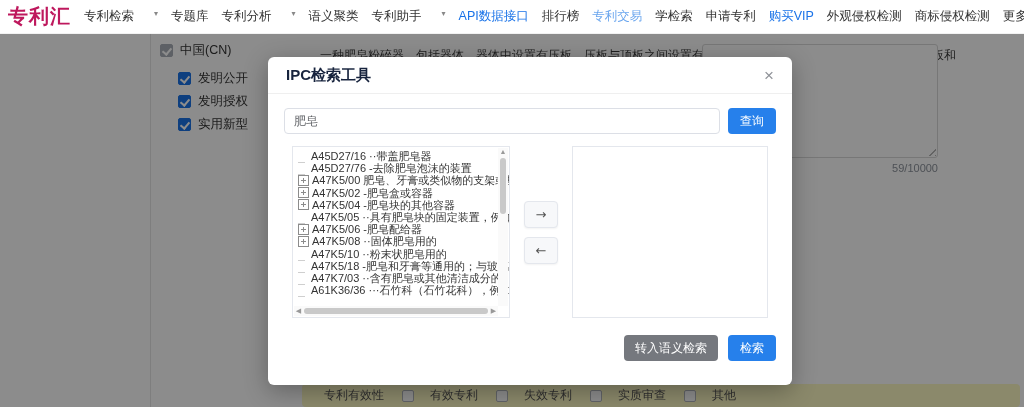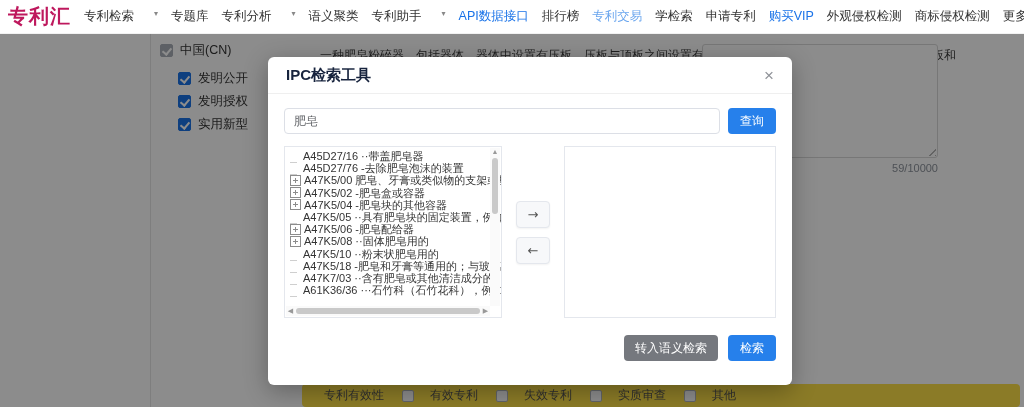--- a/index.html
+++ b/index.html
@@ -41,21 +41,21 @@
     position:absolute;left:700px;top:10px;width:236px;height:114px;background:#fff;
     border:1px solid #d9d9d9;border-radius:3px;box-sizing:border-box;
   }
   .bg-box .resize{
     position:absolute;right:1px;bottom:1px;width:10px;height:10px;
     background:repeating-linear-gradient(-45deg,#b5b5b5 0 1px,transparent 1px 4px);
     clip-path:polygon(100% 0,100% 100%,0 100%);
   }
   .counter{position:absolute;left:700px;top:128px;width:236px;text-align:right;font-size:11px;color:#8d939c}
   .bg-bottom{
-    position:absolute;left:300px;top:350px;width:718px;height:23px;background:#fde047;border-radius:4px;
+    position:absolute;left:300px;top:350px;width:718px;height:23px;background:#fef9c3;border-radius:4px;
     display:flex;align-items:center;gap:18px;padding:0 0 0 22px;box-sizing:border-box;
     font-size:12px;color:#555;text-align:center;
   }
   .validity-opt{display:flex;align-items:center;gap:16px}
   
   .modal{
     position:absolute;left:268px;top:57px;width:524px;height:328px;background:#fff;
     border-radius:6px;box-shadow:0 6px 24px rgba(0,0,0,.3);z-index:20;box-sizing:border-box;
   }
   .modal-header{
@@ -66,21 +66,21 @@
   .modal-close{font-size:17px;color:#909399;cursor:pointer;line-height:1}
   .search-row{display:flex;gap:8px;padding:14px 16px 12px;align-items:center}
   .search-input{
     flex:1;height:26px;border:1px solid #dcdfe6;border-radius:4px;font-size:12px;color:#606266;
     padding:0 9px;box-sizing:border-box;outline:none;font-family:"Liberation Sans","DejaVu Sans",sans-serif;
   }
   .btn{border:none;border-radius:4px;height:26px;font-size:12px;color:#fff;cursor:pointer;
        font-family:"Liberation Sans","DejaVu Sans",sans-serif}
   .btn-blue{background:#2680eb;padding:0 12px}
   .btn-gray{background:#75787e;padding:0 11px}
-  .body-row{display:flex;padding:0 16px;height:172px;box-sizing:border-box}
+  .body-row{display:flex;padding:0 24px;height:172px;box-sizing:border-box}
   .tree-box{
     width:218px;flex:none;border:1px solid #e4e7ed;position:relative;overflow:hidden;
     padding:3px 12px 12px 4px;box-sizing:border-box;background:#fff;
   }
   .tree-row{display:flex;align-items:center;height:12.2px;font-size:11px;line-height:12px;color:#333;
             white-space:nowrap;cursor:default}
   .expander{
     width:9px;height:9px;border:1px solid #8c8c8c;margin:0 3px 0 1px;flex:none;background:#fff;
     background-image:linear-gradient(#8c8c8c,#8c8c8c),linear-gradient(#8c8c8c,#8c8c8c);
     background-repeat:no-repeat;background-position:center;background-size:5px 1px,1px 5px;

